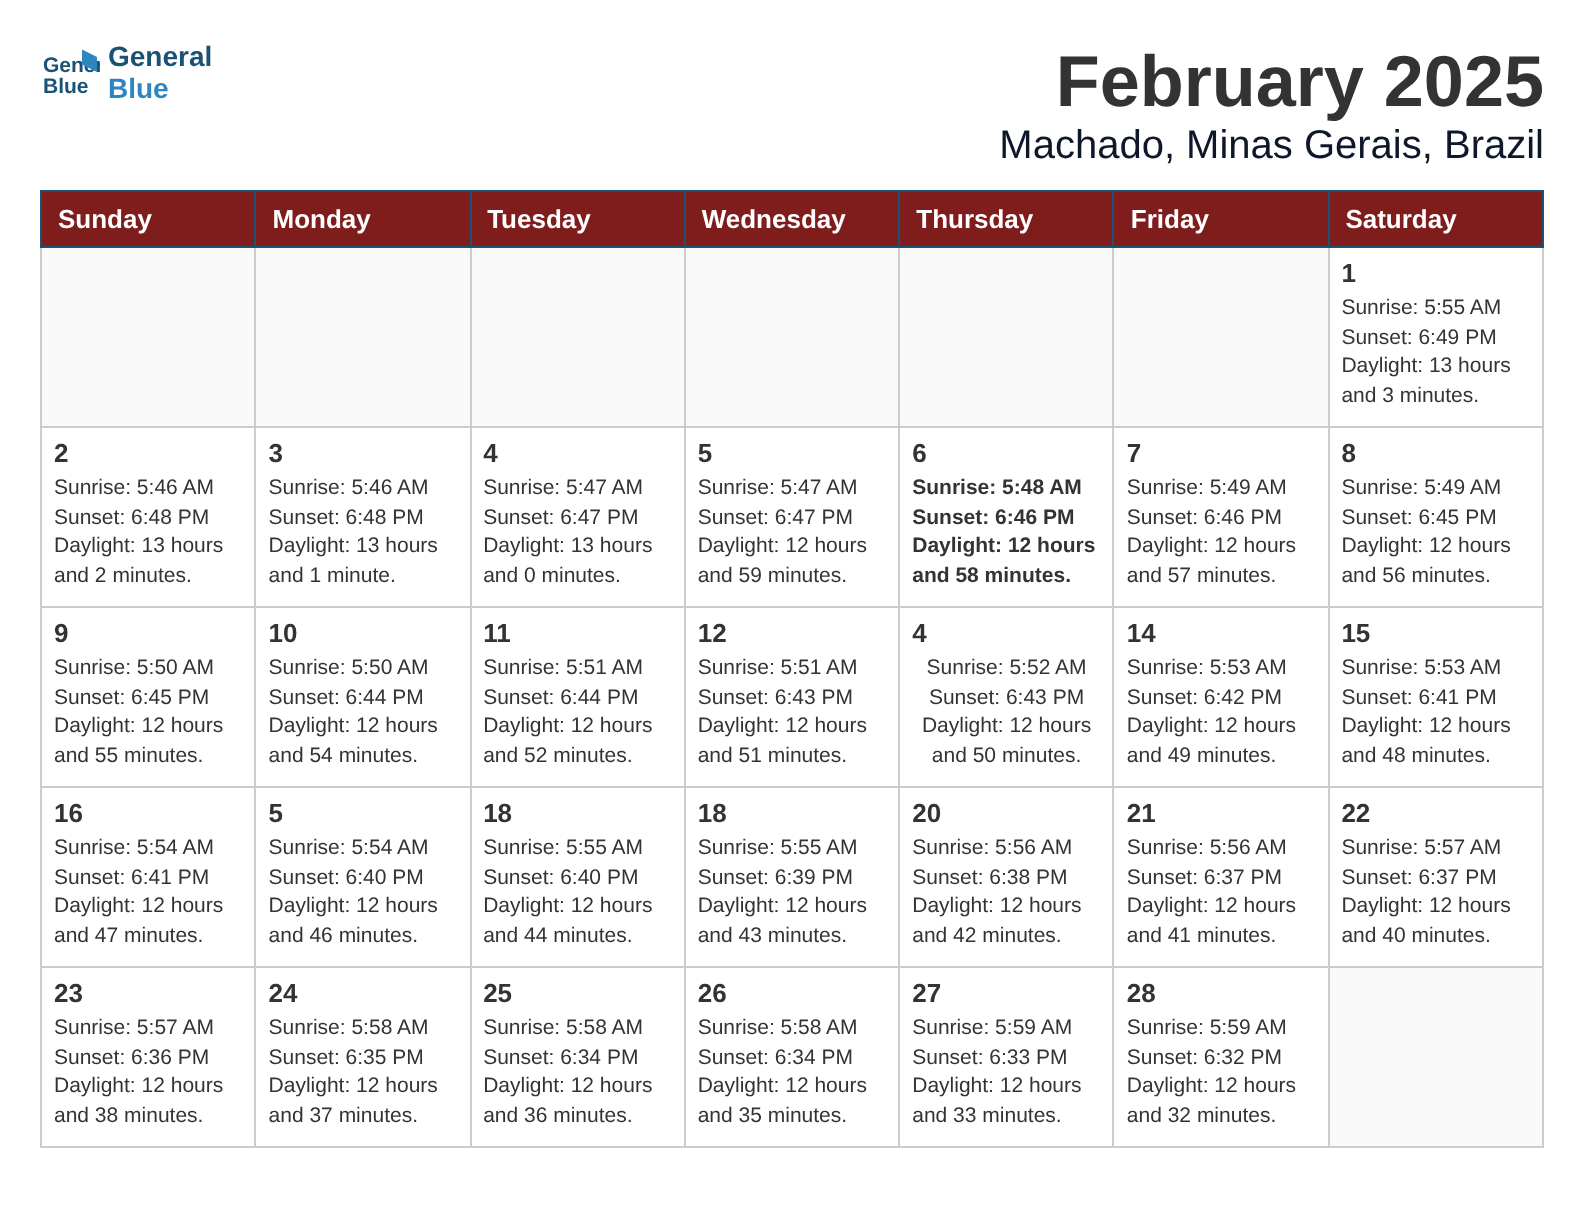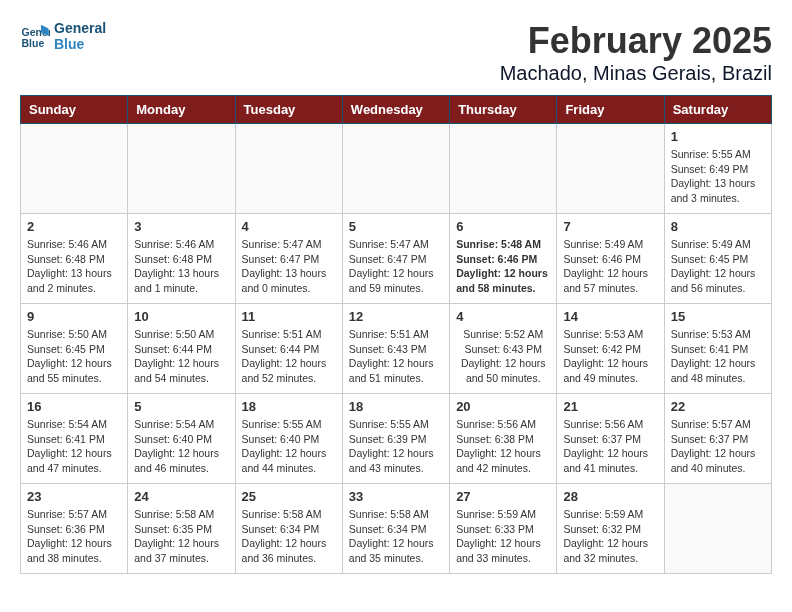--- a/index.html
+++ b/index.html
@@ -292,21 +292,21 @@
 and 37 minutes.</div>
           </td>
           <td>
             <div class="day-number">25</div>
             <div class="day-info" style="white-space: pre-line;">Sunrise: 5:58 AM
 Sunset: 6:34 PM
 Daylight: 12 hours
 and 36 minutes.</div>
           </td>
           <td>
-            <div class="day-number">33</div>
+            <div class="day-number">26</div>
             <div class="day-info" style="white-space: pre-line;">Sunrise: 5:58 AM
 Sunset: 6:34 PM
 Daylight: 12 hours
 and 35 minutes.</div>
           </td>
           <td>
             <div class="day-number">27</div>
             <div class="day-info" style="white-space: pre-line;">Sunrise: 5:59 AM
 Sunset: 6:33 PM
 Daylight: 12 hours

